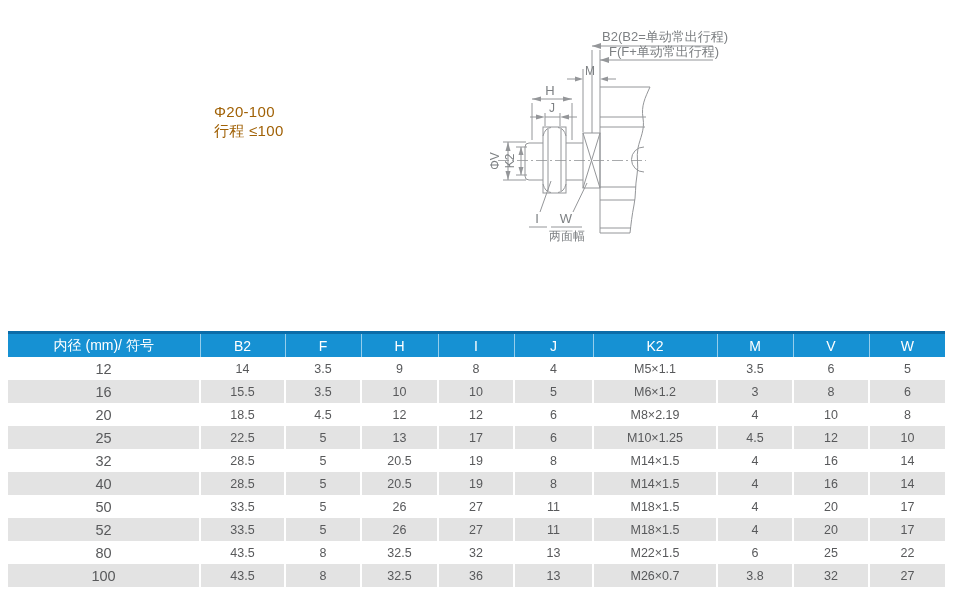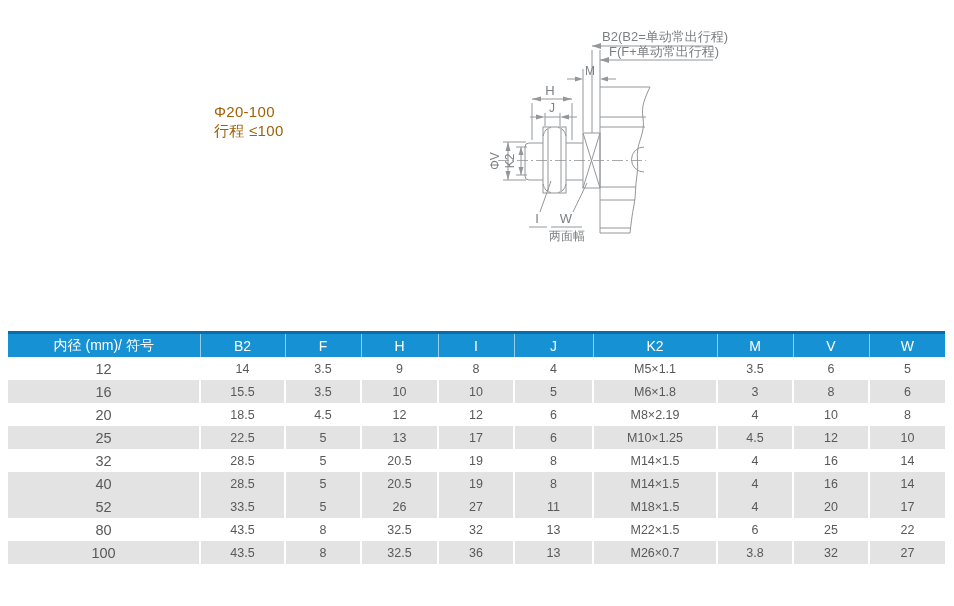--- a/index.html
+++ b/index.html
@@ -200,21 +200,21 @@
           <td>6</td>
           <td>5</td>
         </tr>
         <tr class="alt">
           <td>16</td>
           <td>15.5</td>
           <td>3.5</td>
           <td>10</td>
           <td>10</td>
           <td>5</td>
-          <td>M6×1.8</td>
+          <td>M6×1.2</td>
           <td>3</td>
           <td>8</td>
           <td>6</td>
         </tr>
         <tr>
           <td>20</td>
           <td>18.5</td>
           <td>4.5</td>
           <td>12</td>
           <td>12</td>
@@ -252,20 +252,32 @@
           <td>40</td>
           <td>28.5</td>
           <td>5</td>
           <td>20.5</td>
           <td>19</td>
           <td>8</td>
           <td>M14×1.5</td>
           <td>4</td>
           <td>16</td>
           <td>14</td>
+        </tr>
+        <tr>
+          <td>50</td>
+          <td>33.5</td>
+          <td>5</td>
+          <td>26</td>
+          <td>27</td>
+          <td>11</td>
+          <td>M18×1.5</td>
+          <td>4</td>
+          <td>20</td>
+          <td>17</td>
         </tr>
         <tr class="alt">
           <td>52</td>
           <td>33.5</td>
           <td>5</td>
           <td>26</td>
           <td>27</td>
           <td>11</td>
           <td>M18×1.5</td>
           <td>4</td>

